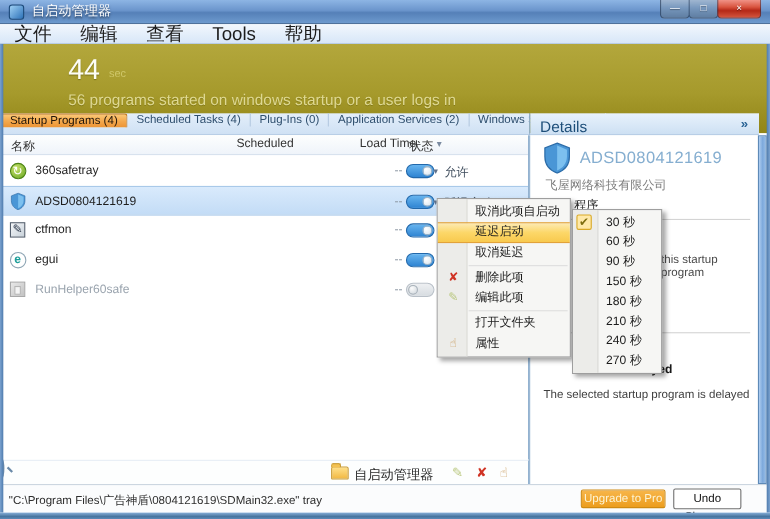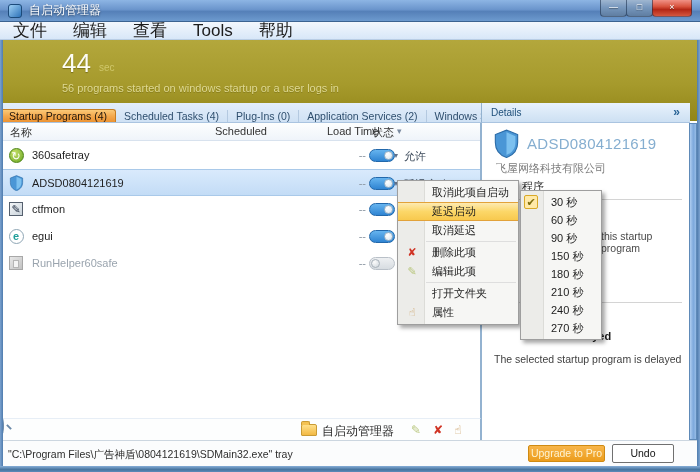--- a/index.html
+++ b/index.html
@@ -27,37 +27,37 @@
     background:linear-gradient(180deg,#f2f7fd,#d8e7f8); border-bottom:1px solid #b9cde4;
     display:flex; align-items:center; font-size:17px; color:#1c1c1c; }
   .menuitem { padding:0 13px; line-height:17px; }
 
   
   .banner { position:absolute; left:0; top:40px; width:700px; height:81px;
     background:linear-gradient(180deg,#b3a73c 0%,#a69a2c 55%,#918517 100%); }
   .banner .big { position:absolute; left:62px; top:8px; font-size:26px; color:#fdfdf6;
     text-shadow:0 1px 1px rgba(90,82,10,.6); }
   .banner .unit { position:absolute; left:99px; top:22px; font-size:10px; color:#cfc76a; }
-  .banner .sub { position:absolute; left:62px; top:42px; font-size:11px; color:#ded892;
+  .banner .sub { position:absolute; left:62px; top:42px; font-size:14px; color:#ded892;
     text-shadow:0 1px 0 rgba(90,82,10,.35); }
 
   
   .tabstrip { position:absolute; left:0; top:103px; width:481px; height:20px;
     background:linear-gradient(180deg,#e3eefa,#cfe1f4); border-bottom:1px solid #aac4e0;
-    display:flex; align-items:flex-end; font-size:10.5px; }
+    display:flex; align-items:flex-start; font-size:10.5px; }
   .tab { display:flex; align-items:center; padding:0 8px; color:#2f4f6e;
     border-right:1px solid #b4c9e0; white-space:nowrap; }
   .tab.active { background:linear-gradient(180deg,#fbc977 0%,#f4a94e 50%,#ec9333 100%);
     border:1px solid #c77d22; border-bottom:none; border-radius:3px 3px 0 0; color:#20150a; }
 
   
   .detailshead { position:absolute; left:481px; top:103px; width:209px; height:20px;
     background:linear-gradient(180deg,#e8f2fc,#cde0f3); border-bottom:1px solid #aac4e0;
     border-left:1px solid #93b2d0; }
-  .detailshead .dh-label { position:absolute; left:9px; top:4px; font-size:10px; color:#1d4e79; }
+  .detailshead .dh-label { position:absolute; left:9px; top:4px; font-size:14px; color:#1d4e79; }
   .detailshead .dh-collapse { position:absolute; right:10px; top:2px; font-size:12px; font-weight:bold; color:#2a6496; }
 
   
   .listpane { position:absolute; left:0; top:123px; width:481px; height:295px; background:#fff;
     border-right:1px solid #93b2d0; }
   .listheader { position:absolute; left:0; top:0; width:480px; height:18px;
     background:linear-gradient(180deg,#fdfefe,#eff4fa); border-bottom:1px solid #d8e2ee;
     font-size:11px; color:#333; }
   .lh { position:absolute; top:2px; }
   .lh.name { left:10px; } .lh.useful { left:215px; } .lh.load { left:327px; } .lh.status { left:372px; }

